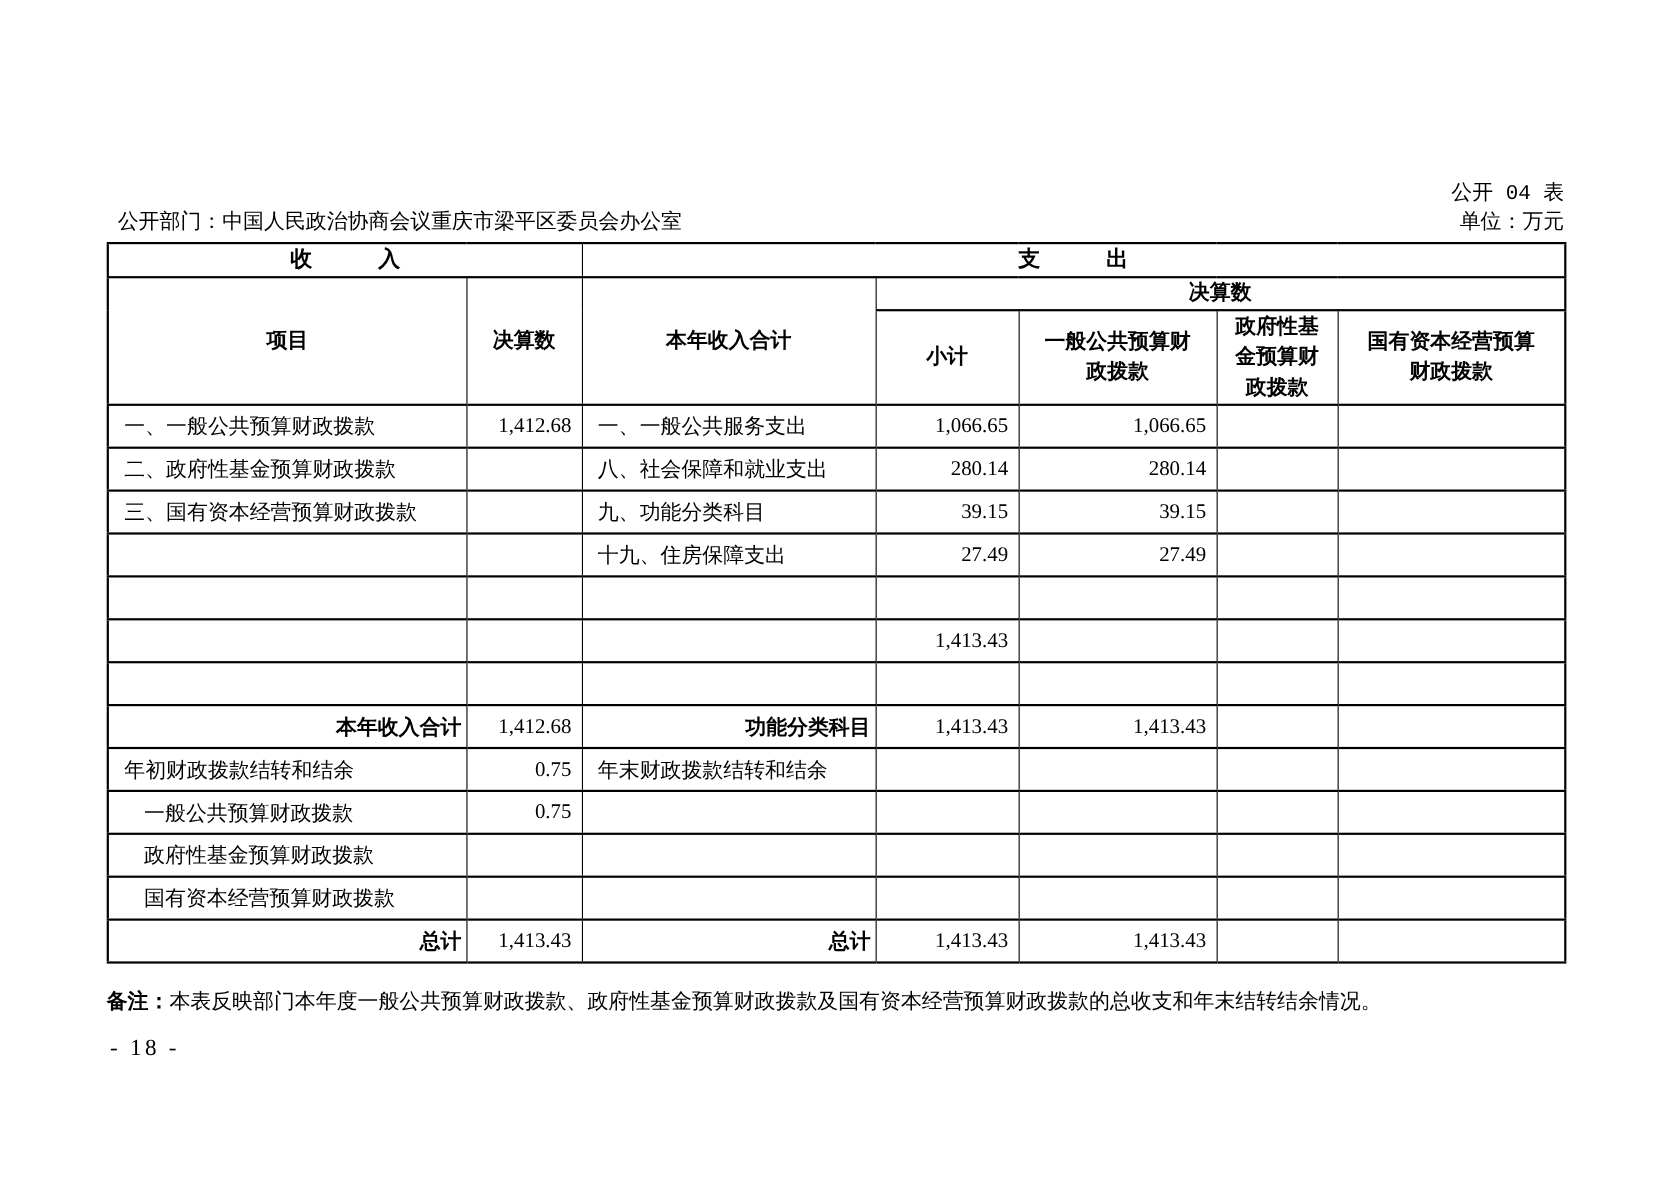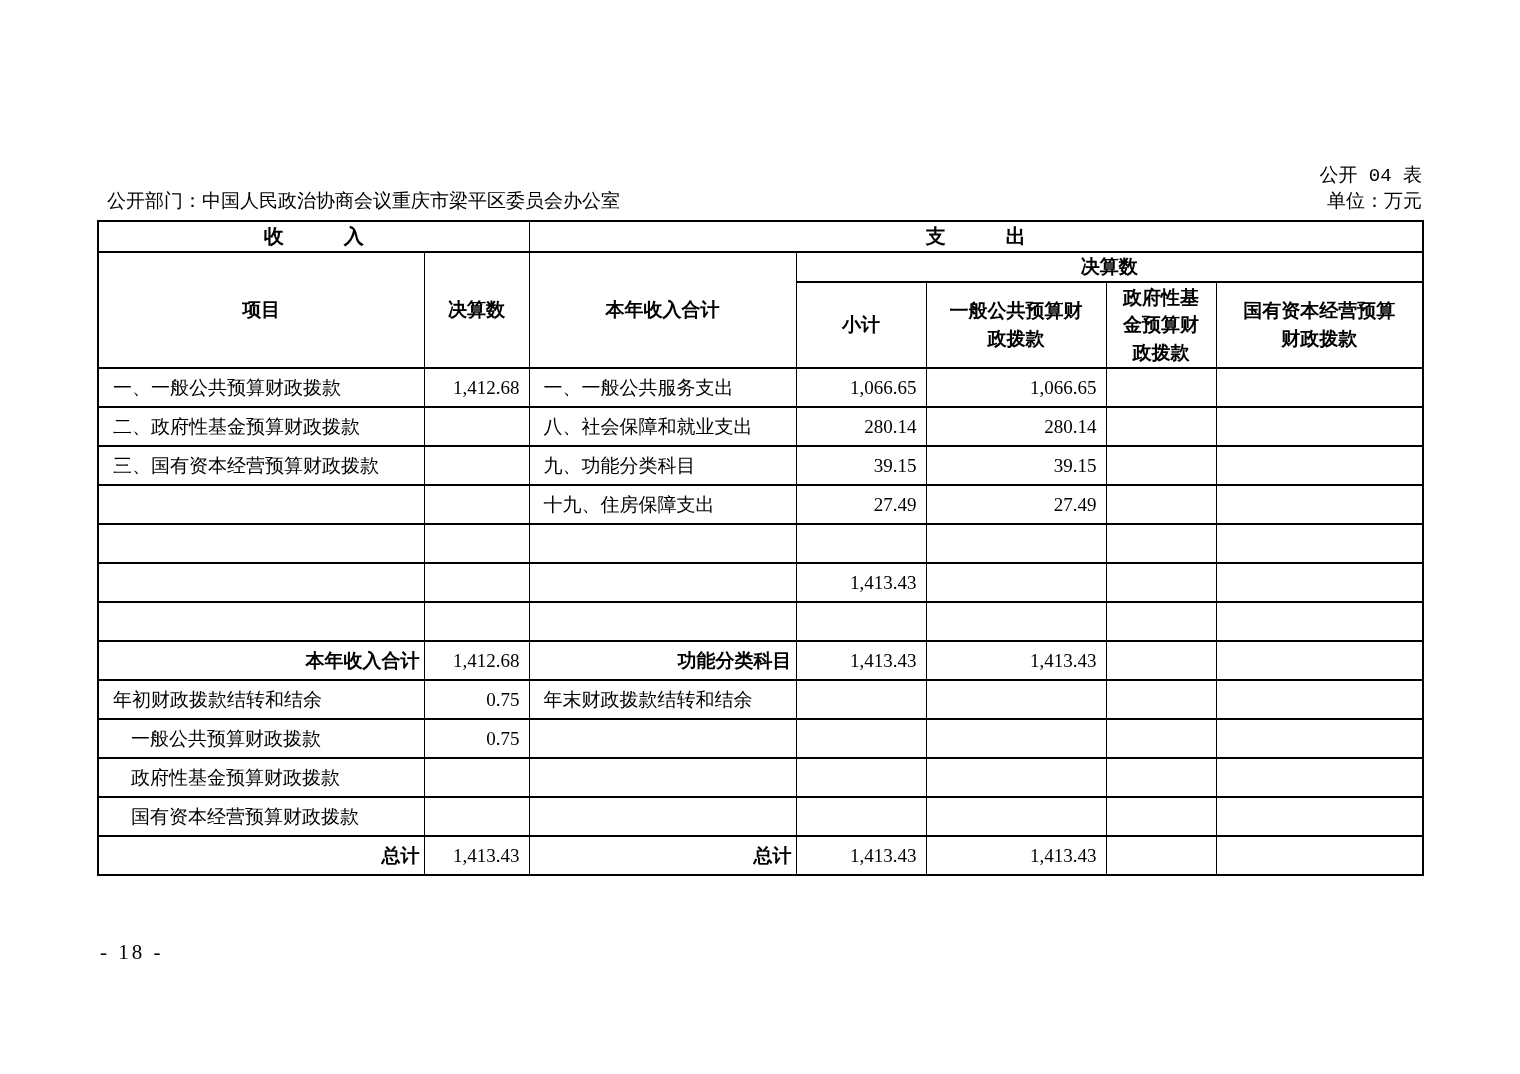--- a/index.html
+++ b/index.html
@@ -187,16 +187,19 @@
           <td class="num">1,413.43</td>
           <td class="item">总计</td>
           <td class="num">1,413.43</td>
           <td class="num">1,413.43</td>
           <td class="num"></td>
           <td class="num"></td>
         </tr>
       </tbody>
   </table>
 
+  <div class="remark">
+    <span class="remark-label">备注：</span><span>本表反映部门本年度一般公共预算财政拨款、政府性基金预算财政拨款及国有资本经营预算财政拨款的总收支和年末结转结余情况。</span>
+  </div>
 
   <div class="pagenum">- 18 -</div>
 
 </div>
 
 </body></html>

